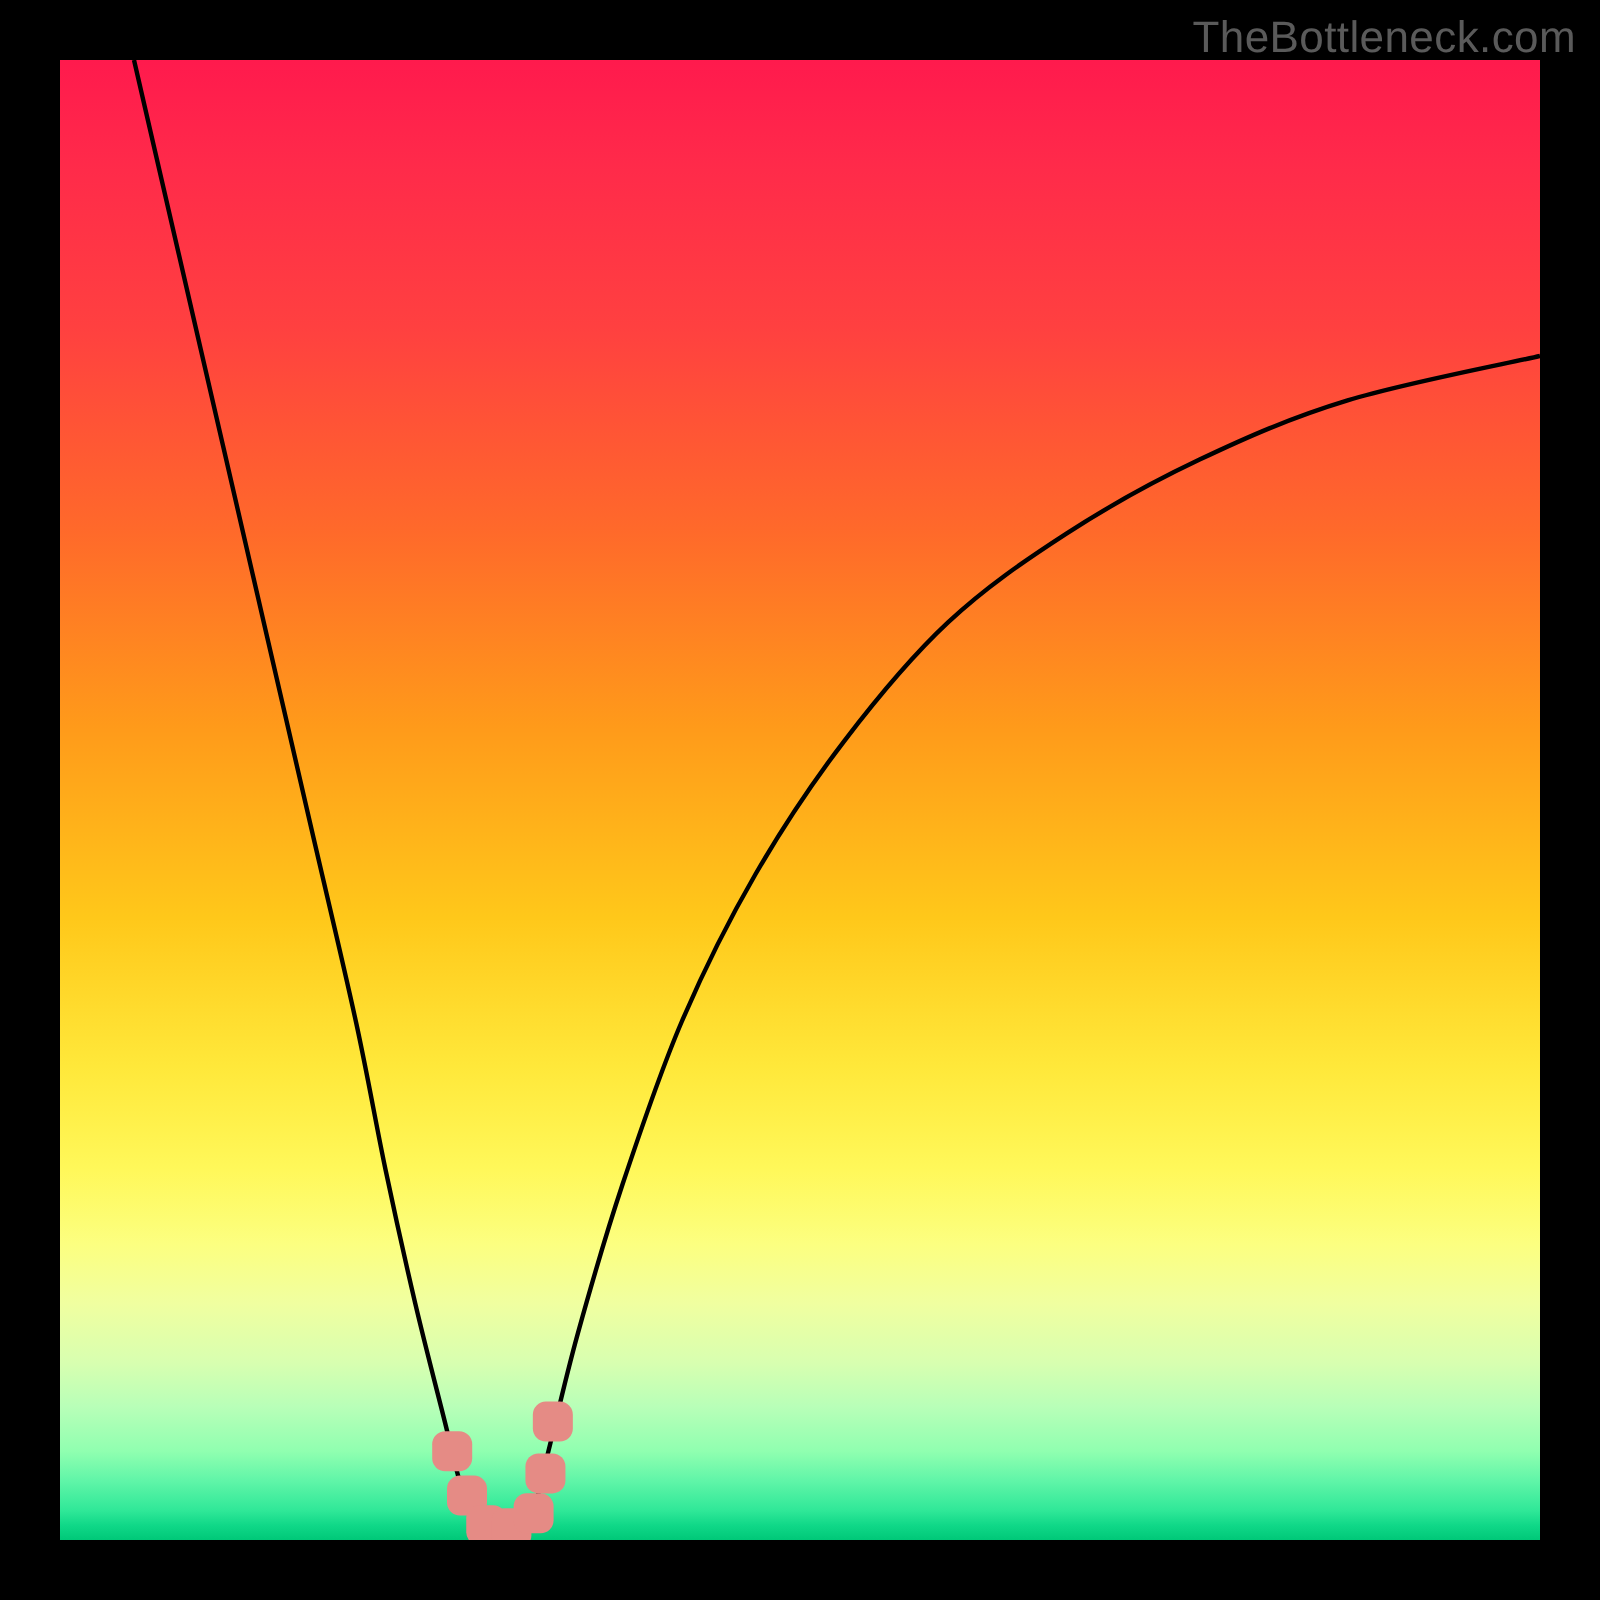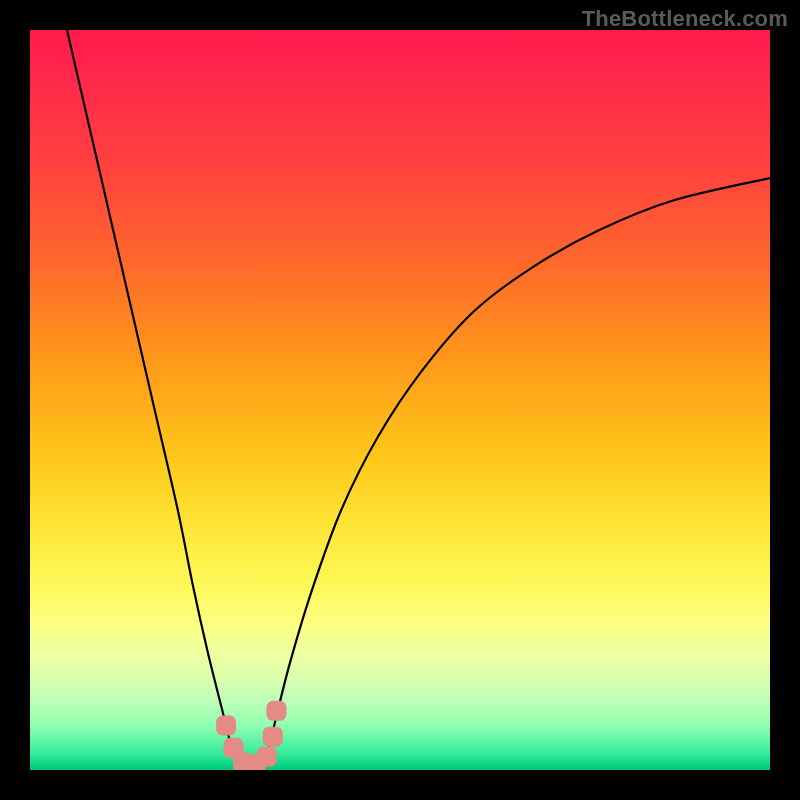--- a/index.html
+++ b/index.html
@@ -52,21 +52,21 @@
     position: absolute;
     inset: 0;
   }
   .watermark {
     position: absolute;
     top: 6px;
     right: 12px;
     color: #5a5a5a;
     font-size: 22px;
     letter-spacing: 0.2px;
-    font-weight: 700;
+    font-weight: 400;
     user-select: none;
   }
   .curve {
     fill: none;
     stroke: #000;
     stroke-width: 2.2;
   }
   .marker {
     fill: #e58b85;
     stroke: none;

